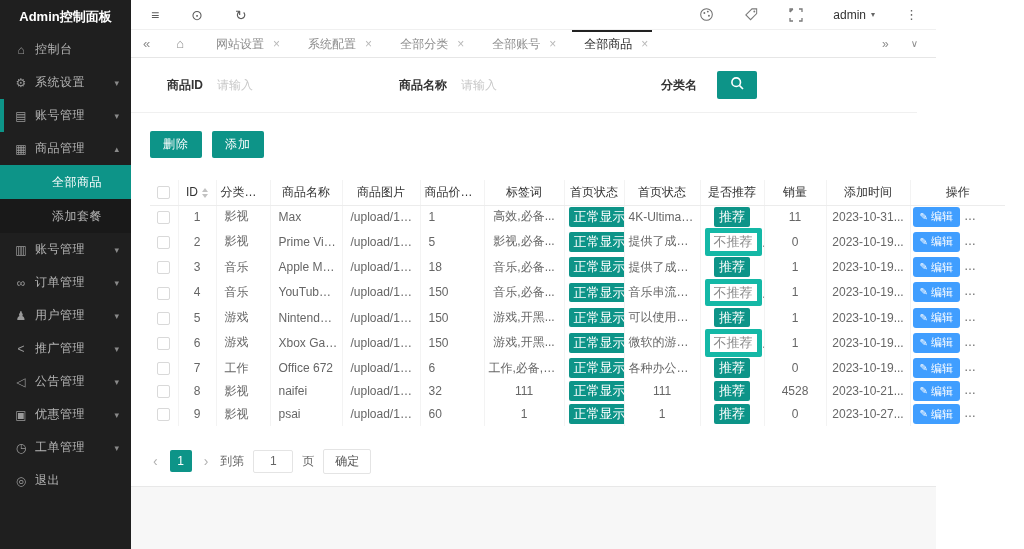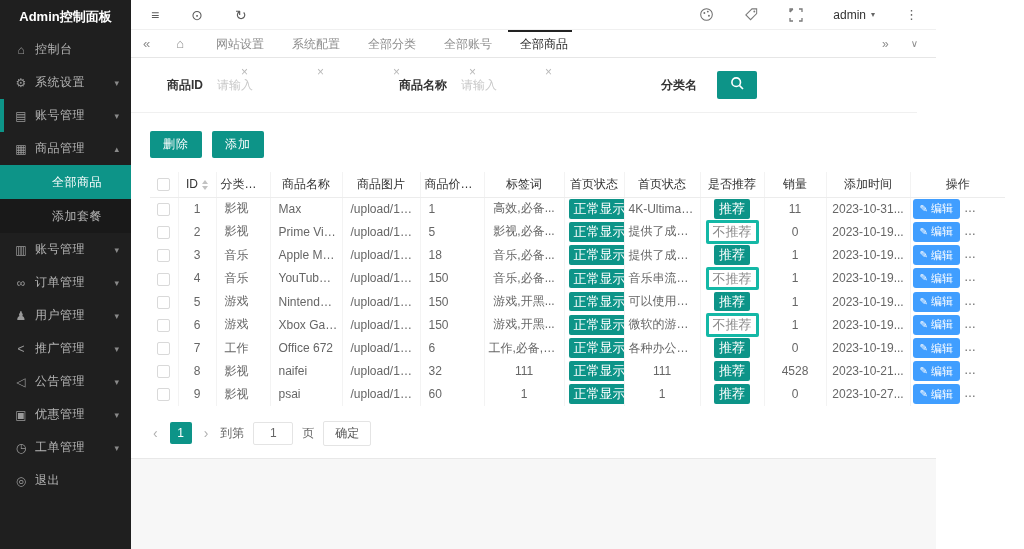--- a/index.html
+++ b/index.html
@@ -24,51 +24,51 @@
   .nav-ic { color:#5c5c5c; font-size:14px; margin-right:32px; cursor:pointer; line-height:1; }
   .nav-right { margin-left:auto; display:flex; align-items:center; gap:30px; }
   .nav-right svg { display:block; }
   .nav-user { font-size:12px; color:#333; display:flex; align-items:center; gap:5px; cursor:pointer; }
   .nav-user .caret { font-size:8px; color:#666; }
   .nav-more { color:#666; font-size:13px; cursor:pointer; }
 
   .tabbar { height:28px; display:flex; align-items:center; border-bottom:1px solid #e6e6e6; font-size:12px; color:#8c8c8c; }
   .tab-ctrl { padding:0 12px; color:#8c8c8c; font-size:13px; cursor:pointer; }
   .tab-home { font-size:13px; padding:0 14px; cursor:pointer; }
-  .tab { position:relative; height:28px; line-height:28px; padding:0 10px 0 18px; display:flex; align-items:center; cursor:pointer;flex-direction:column; }
+  .tab { position:relative; height:28px; line-height:28px; padding:0 10px 0 18px; display:flex; align-items:center; cursor:pointer; }
   .tab .x { margin-left:9px; color:#b8b8b8; font-size:12px; }
   .tab.active { color:#262626; }
   .tab.active::before { content:""; position:absolute; top:0; left:6px; right:6px; height:2px; background:#222; }
   .tab-right { margin-left:auto; display:flex; align-items:center; gap:22px; padding-right:18px; color:#8c8c8c; }
 
   .content { flex:1; display:flex; flex-direction:column; background:#fff; min-height:0; }
   .filter-row { display:flex; align-items:center; padding:13px 19px 13px 36px; border-bottom:1px solid #f0f0f0; margin:0 19px 8px 0; }
   .f-label { font-size:12px; font-weight:bold; color:#333; }
   .f-input { border:none; outline:none; font-size:12px; color:#666; width:148px; margin-left:14px; background:transparent; }
   .f-input::placeholder { color:#c8c8c8; }
   .f-select { display:flex; align-items:center; width:150px; margin-left:14px; font-size:12px; color:#c8c8c8; cursor:pointer; }
   .f-select .sel-caret { margin-left:auto; color:#b5b5b5; font-size:9px; }
   .f-gap1 { width:34px; } .f-gap2 { width:52px; }
   .search-btn { margin-left:20px; width:40px; height:28px; background:#0d9488; border:none; border-radius:2px; cursor:pointer; display:flex; align-items:center; justify-content:center; }
 
   .toolbar { display:flex; gap:10px; padding:10px 0 10px 19px; }
   .tb-btn { height:27px; padding:0 13px; background:#0d9488; color:#fff; border:none; border-radius:2px; font-size:12px; cursor:pointer; letter-spacing:1px; }
 
-  table { width:855px; margin:4px 19px; table-layout:fixed; border-collapse:collapse; font-size:12px; color:#666; }
+  table { width:855px; margin:12px 19px; table-layout:fixed; border-collapse:collapse; font-size:12px; color:#666; }
   th,td { height:23px; padding:0 4px; text-align:center; white-space:nowrap; overflow:hidden; text-overflow:ellipsis; border-right:1px solid #f3f3f3; }
   th:last-child, td:last-child { border-right:none; }
   thead th { height:25px; color:#333; border-bottom:1px solid #ececec; font-weight:normal; }
   td.al, th.al { text-align:left; padding-left:8px; }
   .cb { display:inline-block; width:13px; height:13px; border:1px solid #d9d9d9; border-radius:2px; background:#fff; vertical-align:middle; cursor:pointer; }
   .sort { display:inline-flex; flex-direction:column; margin-left:4px; gap:2px; vertical-align:middle; }
   .sort i { width:0; height:0; border-left:3.5px solid transparent; border-right:3.5px solid transparent; }
   .sort .up { border-bottom:4px solid #c2c2c2; }
   .sort .dn { border-top:4px solid #c2c2c2; }
   .badge { display:inline-block; padding:2px 5px; font-size:13px; border-radius:2px; background:#0d9488; color:#fff; line-height:1.2; }
-  .badge.plain { background:#fff; border:3px solid #14b8a6; color:#8c8c8c; padding:1px 4px; }
+  .badge.plain { background:#fff; border:5px solid #14b8a6; color:#8c8c8c; padding:1px 4px; }
   .act-btn { display:inline-flex; align-items:center; gap:3px; height:20px; padding:0 7px; border:none; border-radius:3px; color:#fff; font-size:11px; cursor:pointer; margin:0 2px; vertical-align:middle; }
   .act-btn.edit { background:#409eff; }
   .act-btn.del { background:#ff5722; }
   .act-btn .gi { font-size:10px; line-height:1; }
 
   .pagination { display:flex; align-items:center; gap:9px; margin:11px 19px 12px; font-size:12px; color:#666; }
   .pg-arrow { color:#b0b0b0; font-size:14px; padding:0 3px; cursor:pointer; }
   .pg-current { width:22px; height:22px; background:#0d9488; color:#fff; border-radius:2px; display:flex; align-items:center; justify-content:center; cursor:pointer; }
   .pg-input { width:40px; height:23px; border:1px solid #e4e4e4; border-radius:2px; text-align:center; font-size:12px; color:#666; outline:none; }
   .pg-confirm { height:25px; padding:0 11px; background:#fff; border:1px solid #e4e4e4; border-radius:2px; font-size:12px; color:#555; cursor:pointer; }

